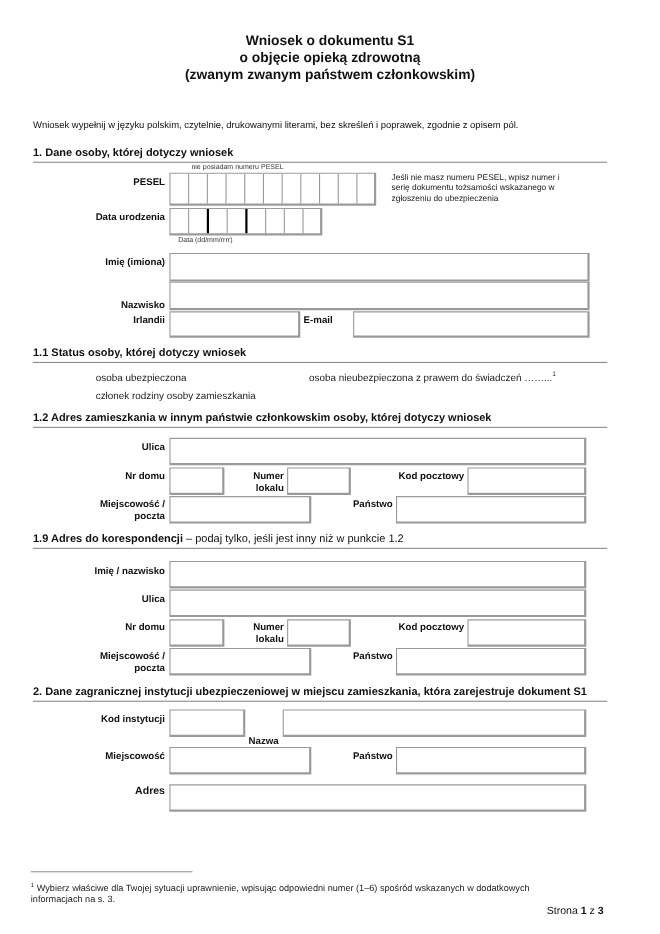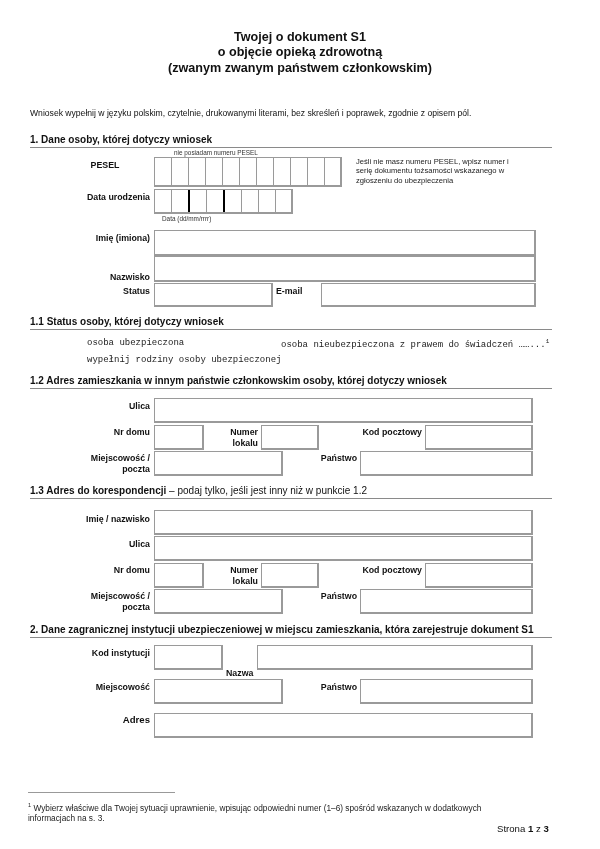--- a/index.html
+++ b/index.html
@@ -12,37 +12,37 @@
   .sec { left: 30px; width: 522px; font-size: 10px; font-weight: bold;
          border-bottom: 1.5px solid #8a8a8a; padding-bottom: 2px; }
   .sec .normal { font-weight: normal; }
   .lbl { font-size: 8.8px; font-weight: bold; text-align: right; line-height: 10.5px; }
   .box { border: 1px solid #9a9a9a; border-right-width: 2px; border-bottom-width: 2px;
          background: #fff; box-sizing: border-box; }
   .cell { position: absolute; top: 0; height: 100%; border-right: 1px solid #9a9a9a; box-sizing: border-box; }
   .thick { border-right: 2.5px solid #000; }
   .tiny { font-size: 6.4px; color: #333; }
   .note { font-size: 7.6px; line-height: 9.4px; color: #222; }
-  .opt { font-size: 9px; color: #222; font-family: Liberation Mono, monospace; }
+  .opt { font-size: 9px; color: #222; }
   .foot { font-size: 8.3px; line-height: 10.5px; color: #222; }
 </style>
 </head>
 <body>
 
 <div class="abs title">
-  <div>Twojej o dokument S1</div>
+  <div>Wniosek o dokumentu S1</div>
   <div>o objęcie opieką zdrowotną</div>
   <div>(zwanym zwanym państwem członkowskim)</div>
 </div>
 <div class="abs intro">Wniosek wypełnij w języku polskim, czytelnie, drukowanymi literami, bez skreśleń i poprawek, zgodnie z opisem pól.</div>
 
 <div class="abs sec" style="top:134px;">1. Dane osoby, której dotyczy wniosek</div>
 
 <div class="abs tiny" style="left:174px; top:149px;">nie posiadam numeru PESEL</div>
-<div class="abs lbl" style="left:60px; width:90px; top:160px;text-align:center;">PESEL</div>
+<div class="abs lbl" style="left:60px; width:90px; top:160px;">PESEL</div>
 <div class="abs box" style="left:154px; top:157px; width:188px; height:30px;">
   <div class="cell" style="left:0; width:17px;"></div>
   <div class="cell" style="left:17px; width:17px;"></div>
   <div class="cell" style="left:34px; width:17px;"></div>
   <div class="cell" style="left:51px; width:17px;"></div>
   <div class="cell" style="left:68px; width:17px;"></div>
   <div class="cell" style="left:85px; width:17px;"></div>
   <div class="cell" style="left:102px; width:17px;"></div>
   <div class="cell" style="left:119px; width:17px;"></div>
   <div class="cell" style="left:136px; width:17px;"></div>
@@ -61,29 +61,29 @@
   <div class="cell" style="left:104px; width:17px;"></div>
 </div>
 <div class="abs tiny" style="left:162px; top:215px;">Data (dd/mm/rrrr)</div>
 
 <div class="abs lbl" style="left:40px; width:110px; top:233px;">Imię (imiona)</div>
 <div class="abs box" style="left:154px; top:230px; width:382px; height:26px;"></div>
 
 <div class="abs lbl" style="left:40px; width:110px; top:272px;">Nazwisko</div>
 <div class="abs box" style="left:154px; top:256px; width:382px; height:26px;"></div>
 
-<div class="abs lbl" style="left:40px; width:110px; top:286px;">Status</div>
+<div class="abs lbl" style="left:40px; width:110px; top:286px;">Irlandii</div>
 <div class="abs box" style="left:154px; top:283px; width:119px; height:24px;"></div>
 <div class="abs lbl" style="left:276px; top:286px; text-align:left;">E-mail</div>
 <div class="abs box" style="left:321px; top:283px; width:215px; height:24px;"></div>
 
 <div class="abs sec" style="top:316px;">1.1 Status osoby, której dotyczy wniosek</div>
 <div class="abs opt" style="left:87px; top:338px;">osoba ubezpieczona</div>
 <div class="abs opt" style="left:281px; top:338px;"><span>osoba nieubezpieczona z prawem do świadczeń ……...</span><sup style="font-size:6px;">1</sup></div>
-<div class="abs opt" style="left:87px; top:355px;">wypełnij rodziny osoby ubezpieczonej</div>
+<div class="abs opt" style="left:87px; top:355px;">członek rodziny osoby zamieszkania</div>
 
 <div class="abs sec" style="top:375px;">1.2 Adres zamieszkania w innym państwie członkowskim osoby, której dotyczy wniosek</div>
 <div class="abs lbl" style="left:40px; width:110px; top:401px;">Ulica</div>
 <div class="abs box" style="left:154px; top:398px; width:379px; height:25px;"></div>
 
 <div class="abs lbl" style="left:40px; width:110px; top:427px;">Nr domu</div>
 <div class="abs box" style="left:154px; top:425px; width:50px; height:25px;"></div>
 <div class="abs lbl" style="left:210px; width:48px; top:427px;">
     <div>Numer</div>
     <div>lokalu</div>
@@ -93,21 +93,21 @@
 <div class="abs box" style="left:425px; top:425px; width:108px; height:25px;"></div>
 
 <div class="abs lbl" style="left:40px; width:110px; top:453px;">
     <div>Miejscowość /</div>
     <div>poczta</div>
   </div>
 <div class="abs box" style="left:154px; top:451px; width:129px; height:25px;"></div>
 <div class="abs lbl" style="left:300px; width:57px; top:453px;">Państwo</div>
 <div class="abs box" style="left:360px; top:451px; width:173px; height:25px;"></div>
 
-<div class="abs sec" style="top:485px;"><span>1.3 Adres do korespondencji</span><span class="normal"> – podaj tylko, jeśli jest inny niż w punkcie 1.2</span></div>
+<div class="abs sec" style="top:485px;"><span>1.9 Adres do korespondencji</span><span class="normal"> – podaj tylko, jeśli jest inny niż w punkcie 1.2</span></div>
 
 <div class="abs lbl" style="left:40px; width:110px; top:514px;">Imię / nazwisko</div>
 <div class="abs box" style="left:154px; top:510px; width:379px; height:25px;"></div>
 
 <div class="abs lbl" style="left:40px; width:110px; top:539px;">Ulica</div>
 <div class="abs box" style="left:154px; top:536px; width:379px; height:25px;"></div>
 
 <div class="abs lbl" style="left:40px; width:110px; top:565px;">Nr domu</div>
 <div class="abs box" style="left:154px; top:563px; width:50px; height:25px;"></div>
 <div class="abs lbl" style="left:210px; width:48px; top:565px;">

